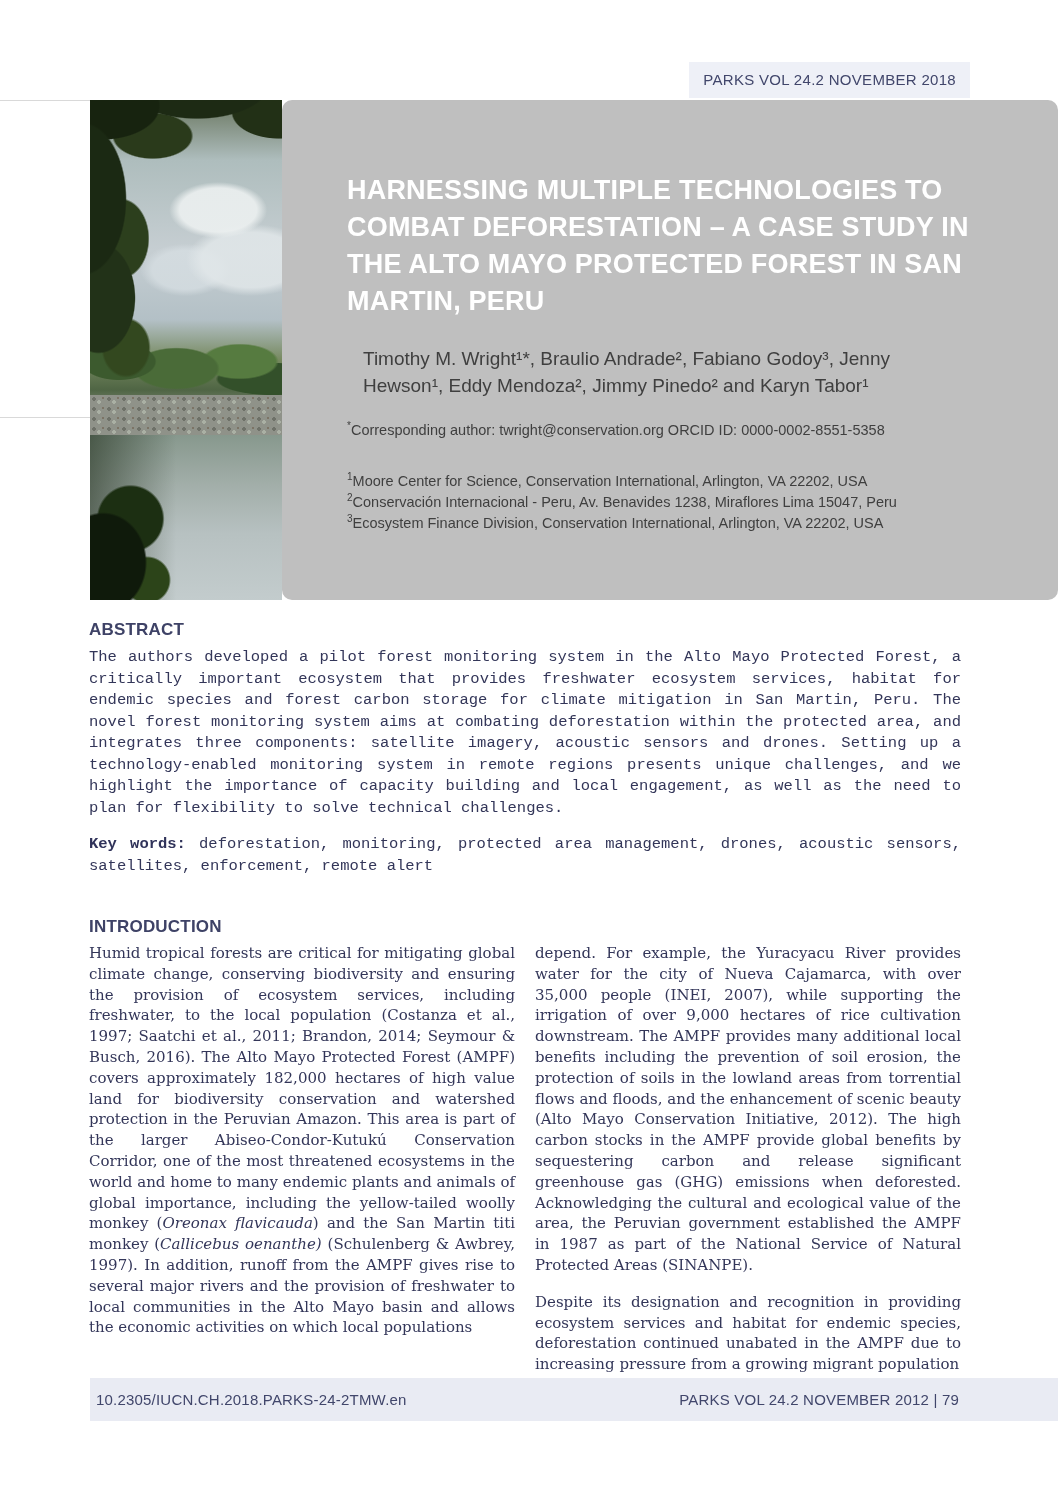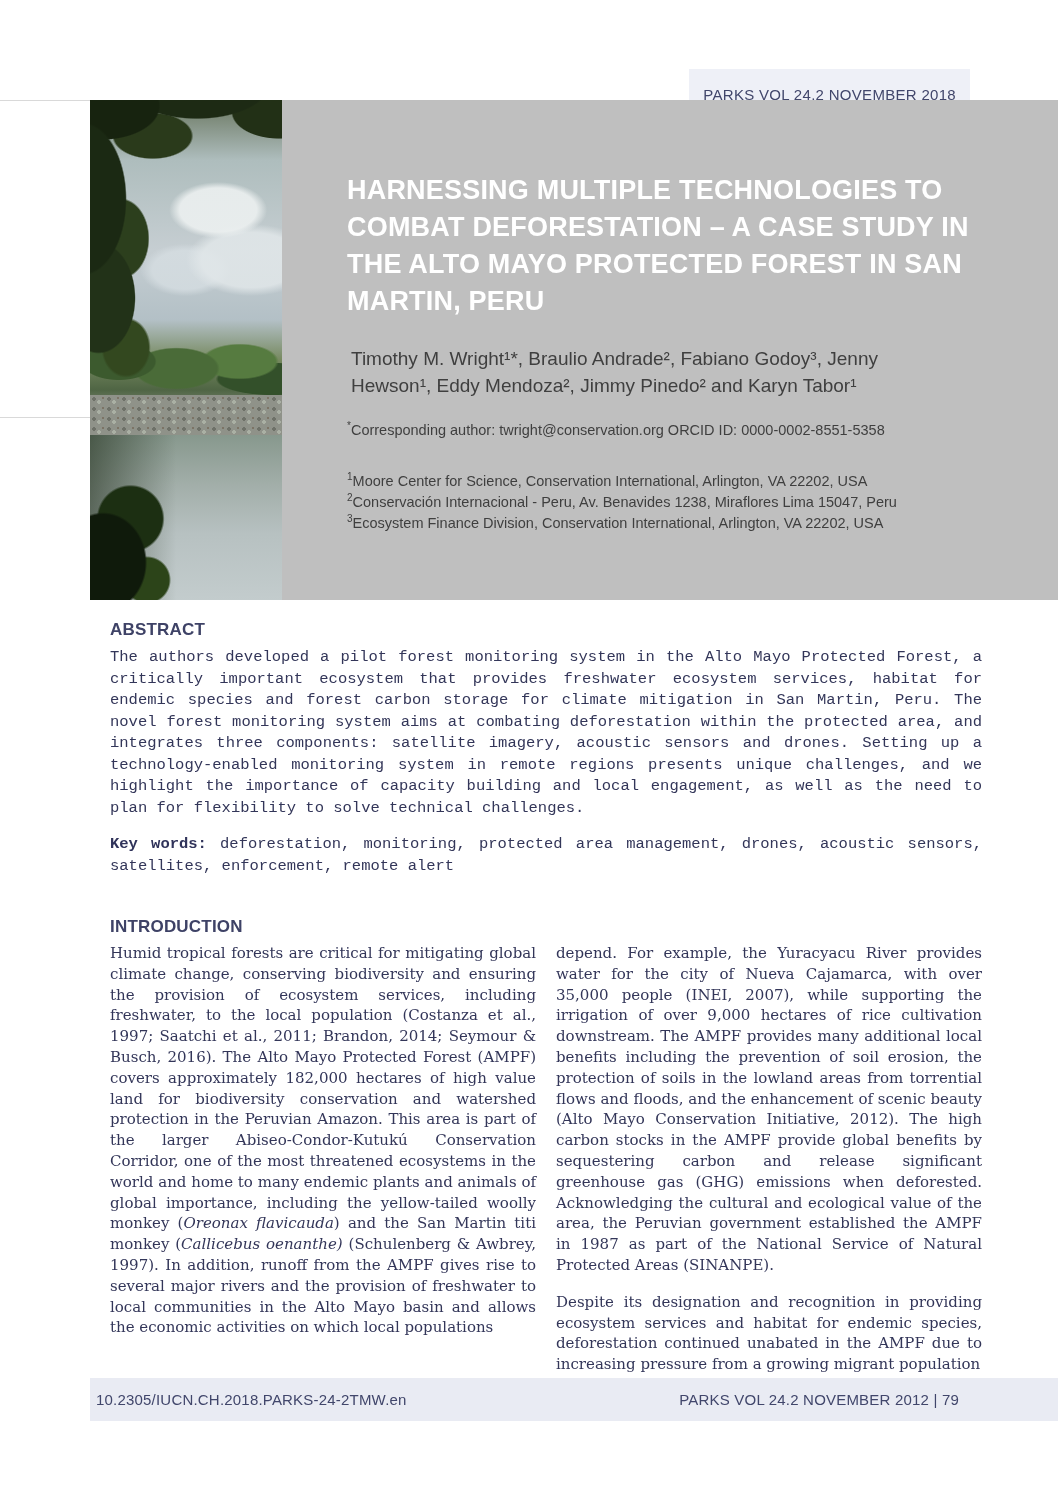--- a/index.html
+++ b/index.html
@@ -4,39 +4,39 @@
 <style>
   html,body{margin:0;padding:0;}
   body{
     width:1058px;height:1497px;position:relative;overflow:hidden;
     background:#ffffff;
     font-family:"Liberation Sans",sans-serif;
     -webkit-font-smoothing:antialiased;
   }
   
   .badge{
-    position:absolute;top:69px;right:88px;height:36px;line-height:36px;
-    background:#eef0f7;color:#41466b;padding:8px 14px;
+    position:absolute;top:62px;right:88px;height:36px;line-height:36px;
+    background:#eef0f7;color:#41466b;padding:0 14px;
     font-size:15px;letter-spacing:.3px;white-space:nowrap;text-align:right;
   }
   
   .rule{position:absolute;left:0;width:90px;height:1px;background:#d9d9d9;}
   .rule.top{top:100px;}
   .rule.bottom{top:417px;}
   .hero-panel{
     position:absolute;top:100px;left:282px;right:0;height:500px;
     background:#bfbfbf;box-sizing:border-box;
-    padding:72px 40px 0 65px;color:#3d3d3d;
+    padding:72px 40px 0 65px;color:#3d3d3d;border-radius:10px;
   }
   .hero-title{
     margin:0;color:#ffffff;font-weight:bold;font-size:27px;line-height:37px;
     white-space:pre-line;letter-spacing:.2px;
   }
   .hero-authors{
-    margin:25px 0 0 4px;font-size:19px;line-height:27px;color:#3f3f3f;
+    margin:25px 0 0 16px;font-size:19px;line-height:27px;color:#3f3f3f;
     white-space:pre-line;
   }
   .hero-corresponding{
     margin:23px 0 0 0;font-size:14.5px;color:#3f3f3f;
   }
   .hero-affiliations{
     margin:33px 0 0 0;font-size:14.5px;line-height:21px;color:#3f3f3f;
   }
   sup{font-size:10px;line-height:0;}
   
@@ -94,21 +94,21 @@
   }
   .photo-moss{
     left:-20px;bottom:-15px;width:110px;height:175px;
     background:
       radial-gradient(ellipse 70px 80px at 30% 70%,#0f1a0b 60%,rgba(15,26,11,0) 63%),
       radial-gradient(ellipse 55px 55px at 55% 45%,#1c2f12 58%,rgba(28,47,18,0) 62%),
       radial-gradient(ellipse 40px 40px at 70% 80%,#2c4419 55%,rgba(44,68,25,0) 60%);
   }
   
   .main{
-    position:absolute;top:620px;left:110px;width:872px;color:#333659;
+    position:absolute;top:620px;left:89px;width:872px;color:#333659;
   }
   .section-heading{
     margin:0;font-size:17px;font-weight:bold;color:#3e4266;letter-spacing:.2px;
     font-family:"Liberation Sans",sans-serif;
   }
   .serif, .main p{
     font-family:Liberation Mono, monospace;
   }
   .abstract-body{
     margin:7px 0 0 0;font-size:15.5px;line-height:21.5px;text-align:justify;color:#333659;

